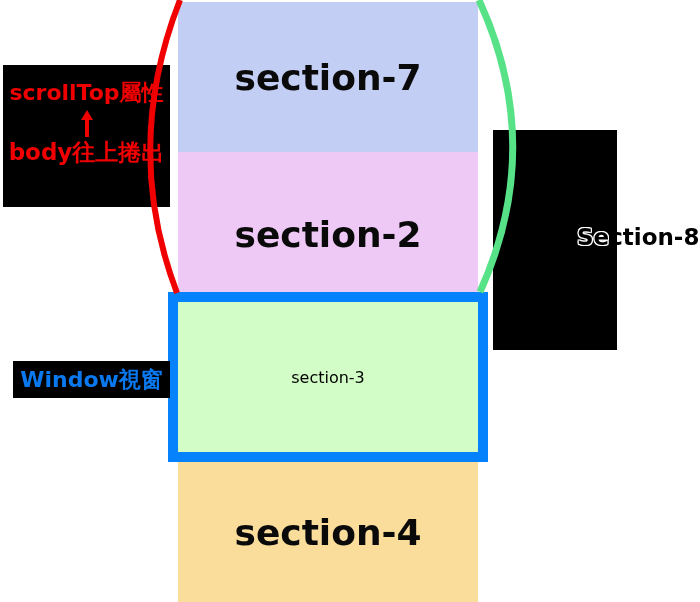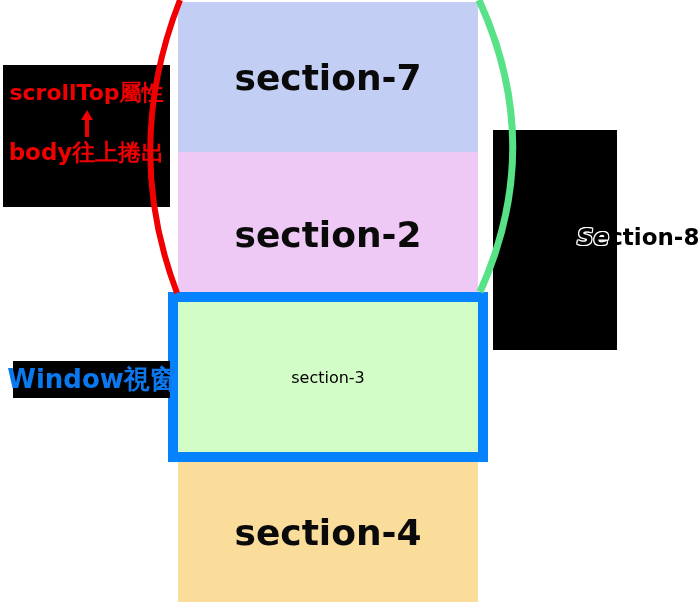--- a/index.html
+++ b/index.html
@@ -22,27 +22,27 @@
                     display:flex; flex-direction:column; align-items:center; padding-top:15px; }
   .red-line { color:#f00000; font-weight:bold; font-size:22px; line-height:25px; white-space:nowrap; }
   .red-line.l2 { font-size:23px; }
   .arrow-up { display:flex; flex-direction:column; align-items:center; margin:5px 0 3px 0; }
   .arrow-head { width:0; height:0; border-left:6px solid transparent; border-right:6px solid transparent;
                 border-bottom:10px solid #f00000; }
   .arrow-stem { width:4px; height:17px; background:#f00000; }
 
   .window-note { left:13px; top:361px; width:157px; height:37px;
                  display:flex; align-items:center; justify-content:center; }
-  .window-note span { color:#0a78ee; font-weight:bold; font-size:26px; white-space:nowrap; }
+  .window-note span { color:#0a78ee; font-weight:bold; font-size:22px; white-space:nowrap; }
 
   .right-note { left:493px; top:130px; width:124px; height:220px; }
   .hidden-label { position:absolute; left:84px; top:94px; white-space:nowrap;
                   font-weight:bold; font-size:23px; color:#000; }
   .hidden-label .outlined { text-shadow:-1px 0 0 #fff, 1px 0 0 #fff, 0 -1px 0 #fff, 0 1px 0 #fff,
-                            -1px -1px 0 #fff, 1px 1px 0 #fff, -1px 1px 0 #fff, 1px -1px 0 #fff;font-style:italic; }
+                            -1px -1px 0 #fff, 1px 1px 0 #fff, -1px 1px 0 #fff, 1px -1px 0 #fff; }
 
   .curves { position:absolute; left:0; top:0; z-index:10; pointer-events:none; }
   .curve-red   { stroke:#f00000; stroke-width:6; fill:none; }
   .curve-green { stroke:#57e287; stroke-width:7; fill:none; }
 </style>
 </head>
 <body>
 
 <div class="stage">
 

